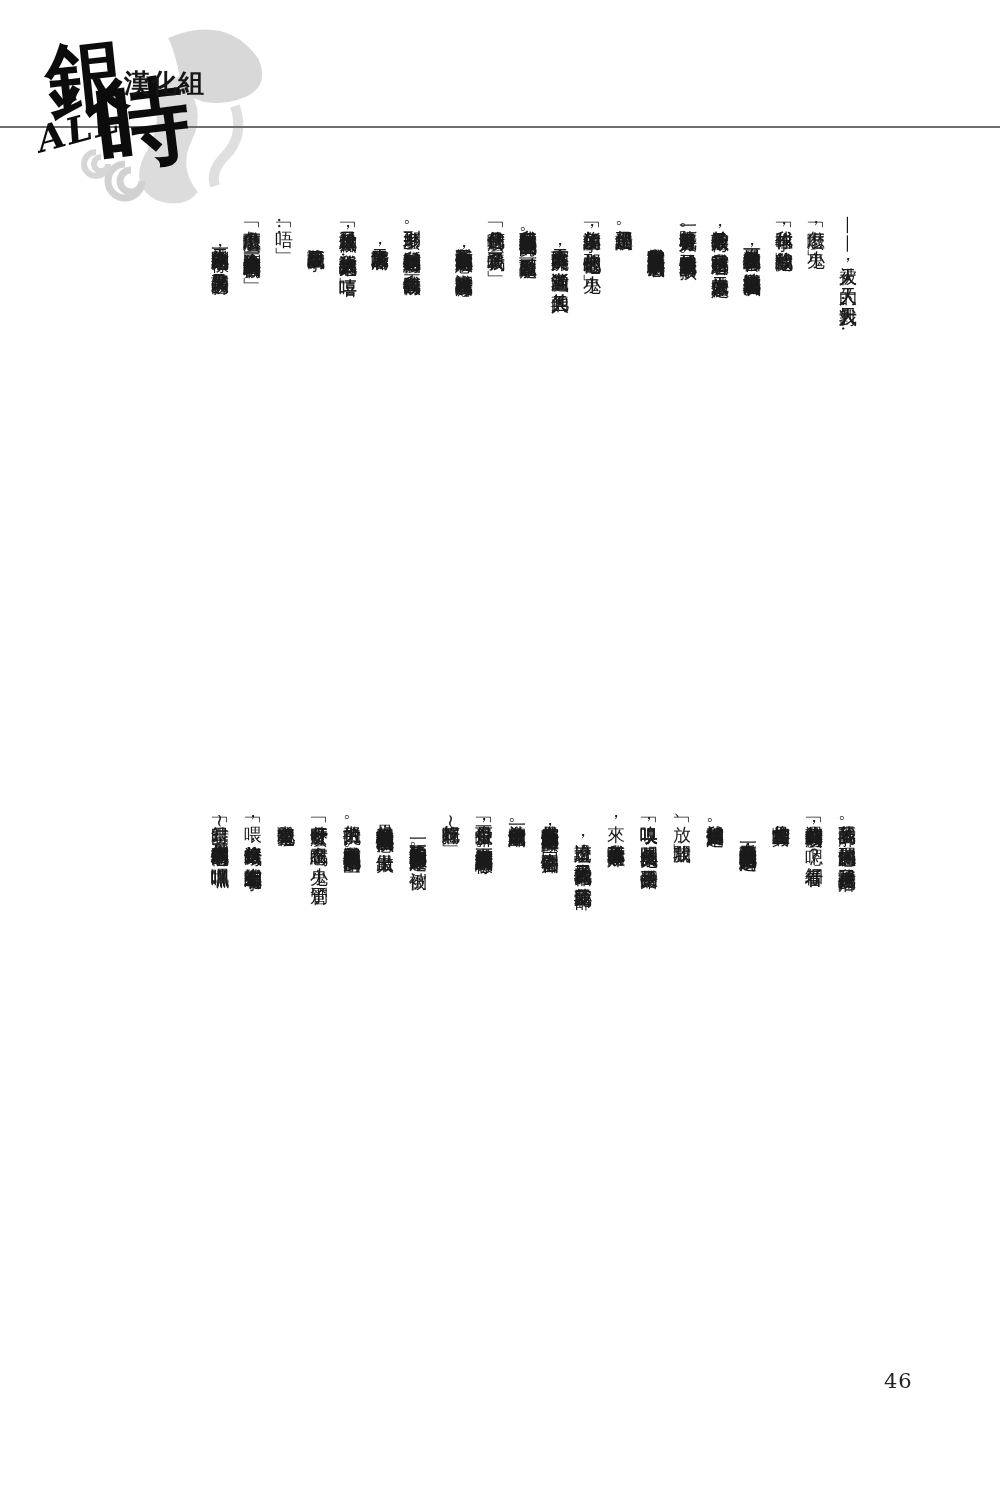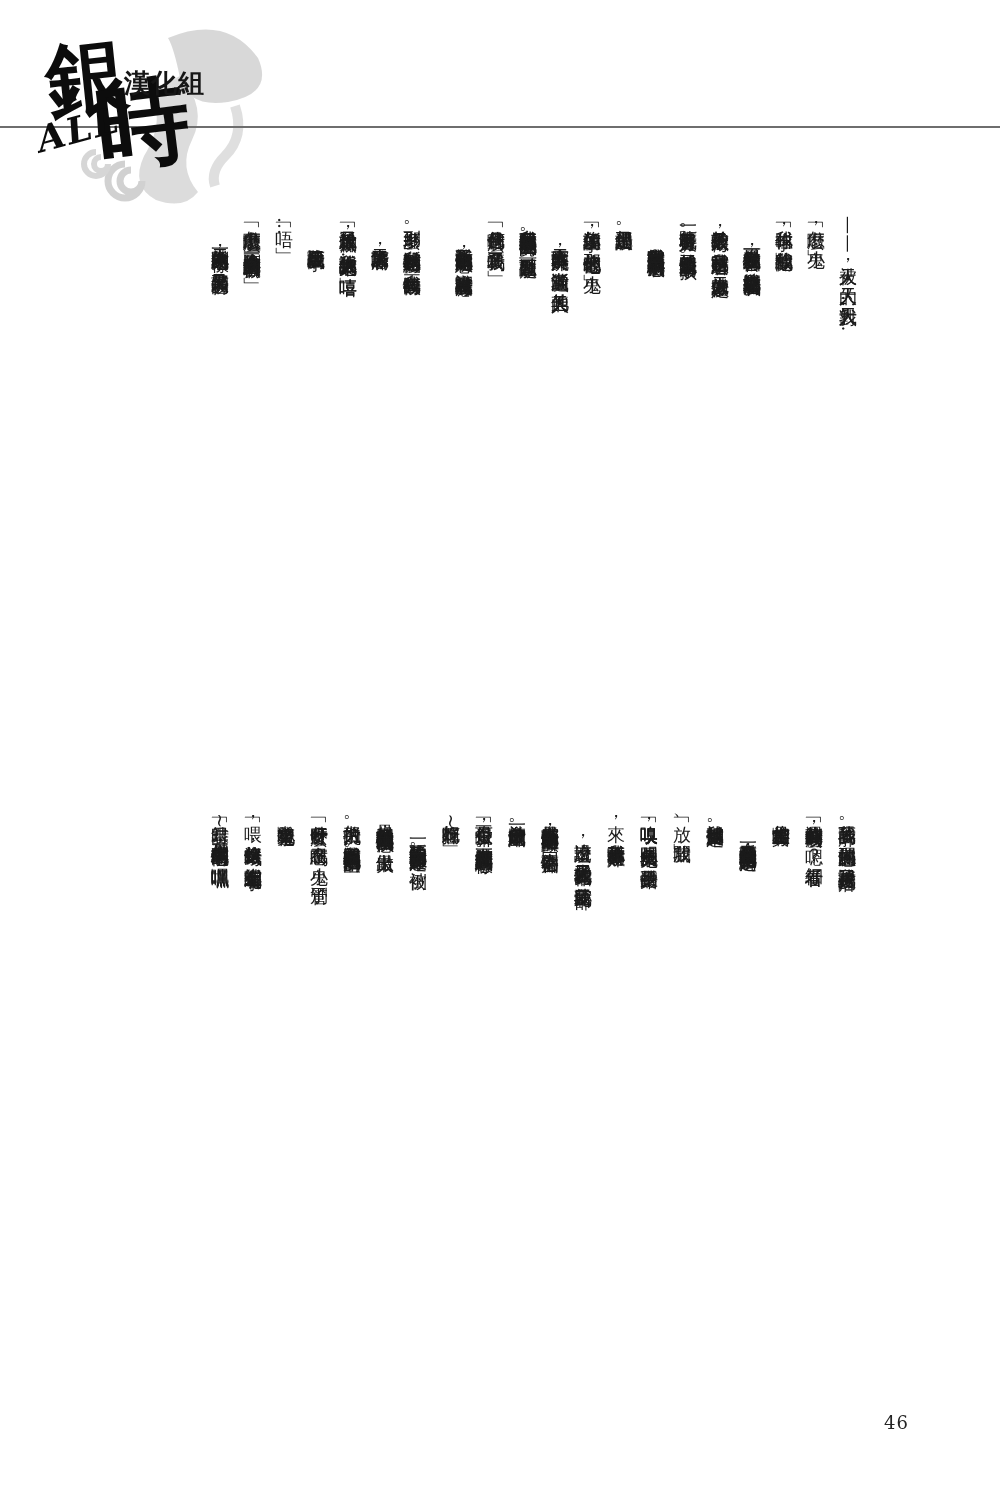--- a/index.html
+++ b/index.html
@@ -59,22 +59,22 @@
   }
   .vblock p { margin: 0; padding: 0; }
   .vblock p.indent { text-indent: 18px; }
   .upper-block { top: 216px; height: 545px; }
   .upper-block p { line-height: 32px; }
   .lower-block { top: 811px; height: 530px; }
   .lower-block p { line-height: 33px; }
   .vblock p.gap-before { margin-right: 20px; }
 
   .page-number {
-    position: absolute; left: 884px; top: 1412px;
-    font-size: 18px; color: #242424;
+    position: absolute; left: 884px; top: 1369px;
+    font-size: 21px; color: #242424;
     letter-spacing: 1px;
   }
 </style>
 </head>
 <body>
 
 <svg class="watermark" viewBox="0 0 300 190" xmlns="http://www.w3.org/2000/svg" aria-hidden="true">
   <g opacity="0.55">
     <path d="M138,12 Q196,-12 228,32 Q244,68 198,76 Q158,82 150,52 Q144,22 138,12 Z" fill="#b9b9b9"></path>
     <path d="M150,50 Q178,82 162,114 Q148,142 168,166 Q154,184 126,174 Q100,160 114,130 Q130,104 126,84 Q122,62 150,50 Z" fill="#c0c0c0"></path>

